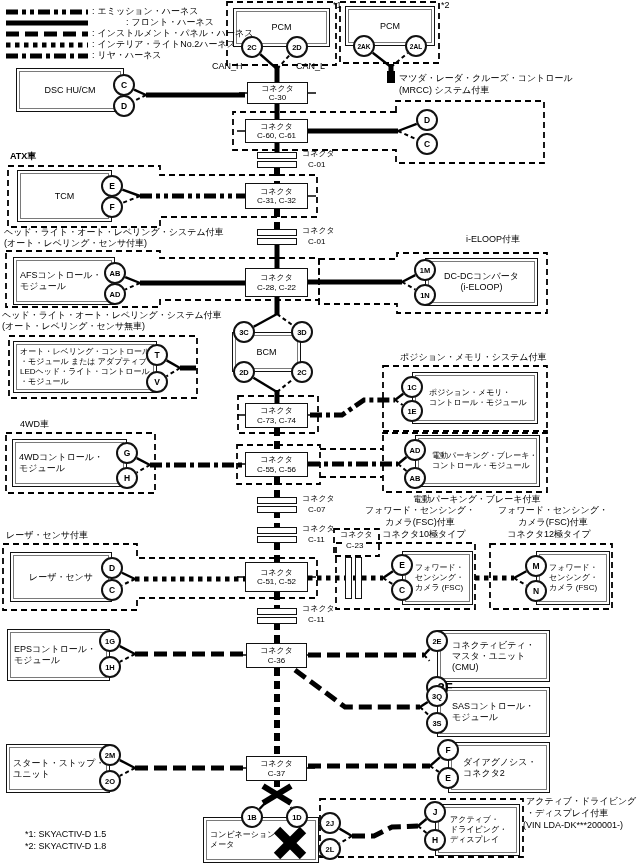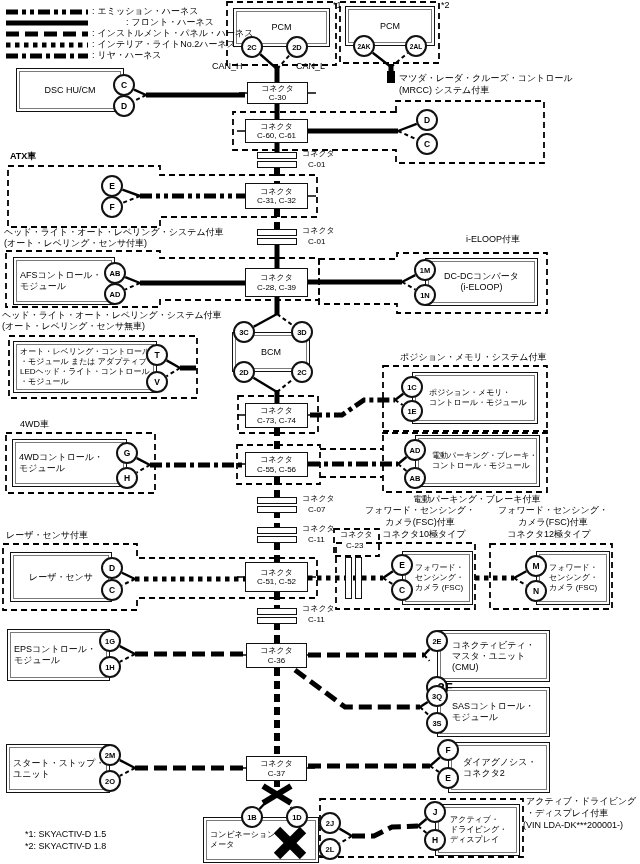--- a/index.html
+++ b/index.html
@@ -189,20 +189,23 @@
     </div>
     <div class="pin" style="left: 353px; top: 35px; font-size: 6.5px;">2AK</div>
     <div class="pin" style="left: 405px; top: 35px; font-size: 6.5px;">2AL</div>
     <div class="box center" style="left: 16px; top: 68px; width: 108px; height: 44px;">
       <span class="bl">DSC HU/CM</span>
     </div>
     <div class="pin" style="left: 113px; top: 74px; font-size: 8.5px;">C</div>
     <div class="pin" style="left: 113px; top: 95px; font-size: 8.5px;">D</div>
     <div class="pin" style="left: 416px; top: 109px; font-size: 8.5px;">D</div>
     <div class="pin" style="left: 416px; top: 133px; font-size: 8.5px;">C</div>
+    <div class="box center" style="left: 17px; top: 170px; width: 95px; height: 52px;">
+      <span class="bl">TCM</span>
+    </div>
     <div class="pin" style="left: 101px; top: 175px; font-size: 8.5px;">E</div>
     <div class="pin" style="left: 101px; top: 196px; font-size: 8.5px;">F</div>
     <div class="box" style="left: 13px; top: 257px; width: 102px; height: 48px;">
       <span class="bl">AFSコントロール・</span>
       <span class="bl">モジュール</span>
     </div>
     <div class="pin" style="left: 104px; top: 262px; font-size: 7.5px;">AB</div>
     <div class="pin" style="left: 104px; top: 283px; font-size: 7.5px;">AD</div>
     <div class="box center" style="left: 425px; top: 258px; width: 113px; height: 48px;">
       <span class="bl">DC-DCコンバータ</span>
@@ -211,21 +214,21 @@
     <div class="pin" style="left: 414px; top: 259px; font-size: 7.5px;">1M</div>
     <div class="pin" style="left: 414px; top: 284px; font-size: 7.5px;">1N</div>
     <div class="box f8" style="left: 13px; top: 341px; width: 144px; height: 52px;">
       <span class="bl">オート・レベリング・コントロール</span>
       <span class="bl">・モジュール または アダプティブ</span>
       <span class="bl">LEDヘッド・ライト・コントロール</span>
       <span class="bl">・モジュール</span>
     </div>
     <div class="pin" style="left: 146px; top: 344px; font-size: 8.5px;">T</div>
     <div class="pin" style="left: 146px; top: 371px; font-size: 8.5px;">V</div>
-    <div class="box center" style="left: 232px; top: 332px; width: 78px; height: 40px;">
+    <div class="box center" style="left: 232px; top: 332px; width: 69px; height: 40px;">
       <span class="bl">BCM</span>
     </div>
     <div class="pin" style="left: 233px; top: 321px; font-size: 7.5px;">3C</div>
     <div class="pin" style="left: 291px; top: 321px; font-size: 7.5px;">3D</div>
     <div class="pin" style="left: 233px; top: 361px; font-size: 7.5px;">2D</div>
     <div class="pin" style="left: 291px; top: 361px; font-size: 7.5px;">2C</div>
     <div class="box f8" style="left: 412px; top: 372px; width: 126px; height: 52px; padding-left: 16px;">
       <span class="bl">ポジション・メモリ・</span>
       <span class="bl">コントロール・モジュール</span>
     </div>
@@ -315,21 +318,21 @@
     <div class="conn" style="left: 245px; top: 119px; width: 63px; height: 24px;">
       <span class="bl">コネクタ</span>
       <span class="bl">C-60, C-61</span>
     </div>
     <div class="conn" style="left: 245px; top: 183px; width: 63px; height: 26px;">
       <span class="bl">コネクタ</span>
       <span class="bl">C-31, C-32</span>
     </div>
     <div class="conn" style="left: 245px; top: 268px; width: 63px; height: 29px;">
       <span class="bl">コネクタ</span>
-      <span class="bl">C-28, C-39</span>
+      <span class="bl">C-28, C-22</span>
     </div>
     <div class="conn" style="left: 245px; top: 403px; width: 63px; height: 25px;">
       <span class="bl">コネクタ</span>
       <span class="bl">C-73, C-74</span>
     </div>
     <div class="conn" style="left: 245px; top: 452px; width: 63px; height: 25px;">
       <span class="bl">コネクタ</span>
       <span class="bl">C-55, C-56</span>
     </div>
     <div class="conn" style="left: 245px; top: 562px; width: 63px; height: 30px;">

